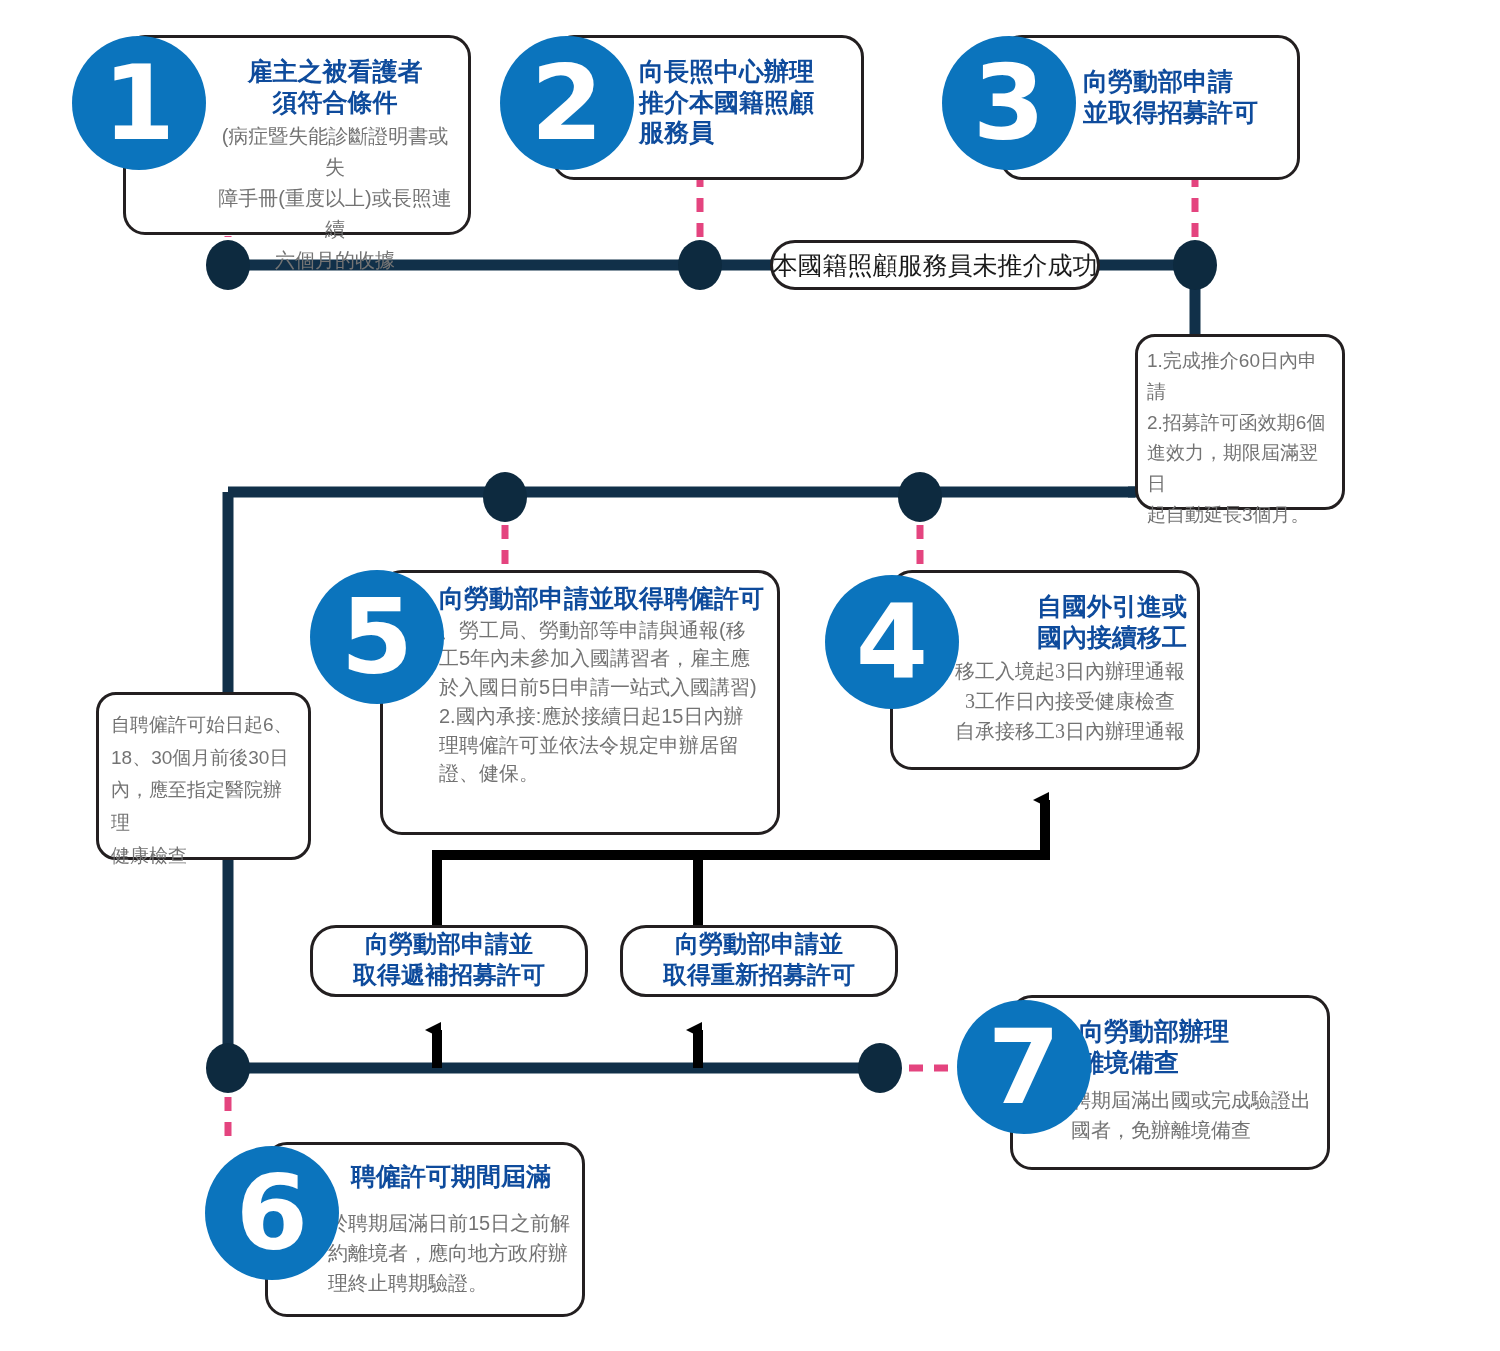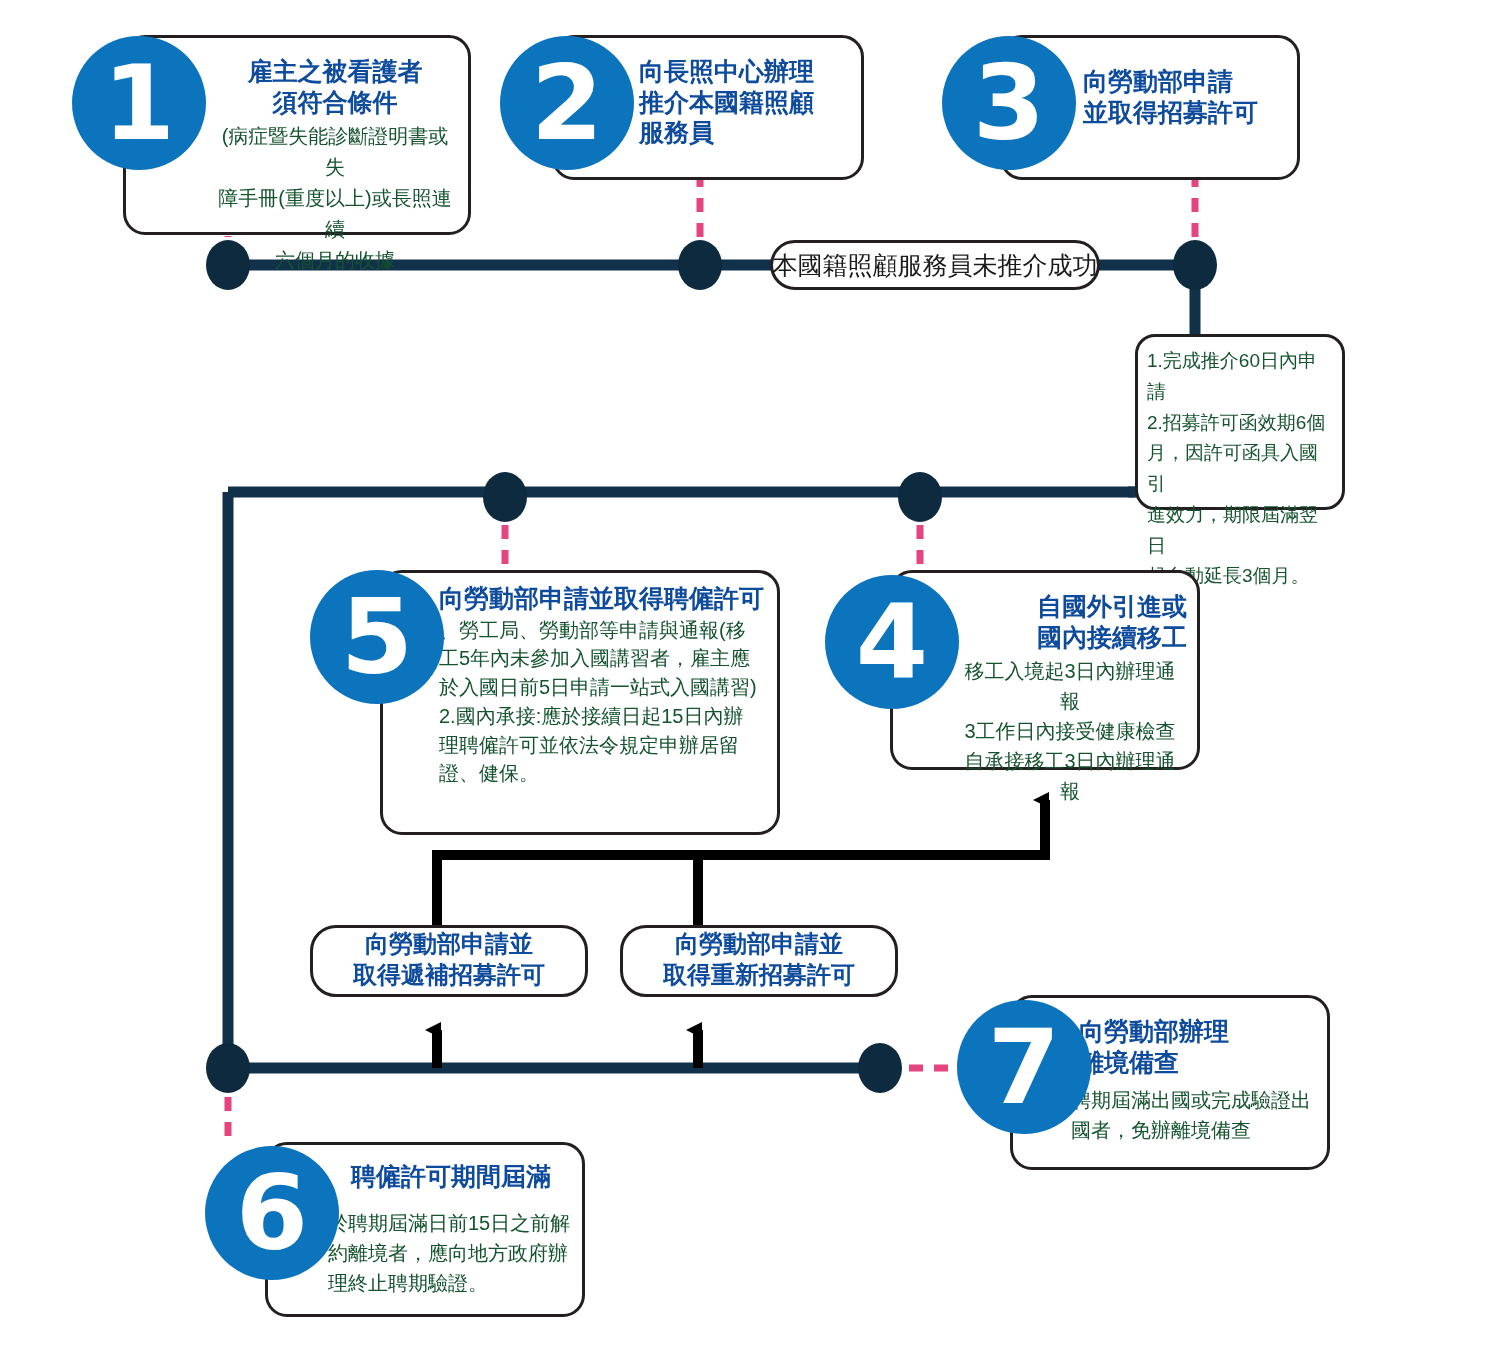--- a/index.html
+++ b/index.html
@@ -29,21 +29,21 @@
     border:3px solid #231f20;
     border-radius:22px;
   }
   .ctitle{
     color:#0e4b9c;
     font-weight:bold;
     line-height:1.22;
     text-align:center;
   }
   .cbody{
-    color:#14532d;
+    color:#737373;
     line-height:1.55;
     text-align:left;
   }
   .cbody.ctr{text-align:center;}
   
   .numcircle{
     position:absolute;
     border-radius:50%;
     background:#0b74bd;
     color:#ffffff;
@@ -182,26 +182,33 @@
   </div>
 
   <div class="pill" style="left:770px;top:240px;width:330px;height:50px;font-size:25px;">
     <span>本國籍照顧服務員未推介成功</span>
   </div>
 
   <div class="card" style="left:1135px;top:334px;width:210px;height:176px;border-radius:20px;">
     <div class="cbody" style="margin:9px 8px 0 9px;font-size:19px;line-height:1.62;">
       <div>1.完成推介60日內申請</div>
       <div>2.招募許可函效期6個</div>
-      <div>月，因許可函具入國引</div>
       <div>進效力，期限屆滿翌日</div>
       <div>起自動延長3個月。</div>
     </div>
   </div>
 
+  <div class="card" style="left:96px;top:692px;width:215px;height:168px;border-radius:20px;">
+    <div class="cbody" style="margin:14px 8px 0 12px;font-size:19px;line-height:1.72;">
+      <div>自聘僱許可始日起6、</div>
+      <div>18、30個月前後30日</div>
+      <div>內，應至指定醫院辦理</div>
+      <div>健康檢查</div>
+    </div>
+  </div>
 
   <div class="card" style="left:380px;top:570px;width:400px;height:265px;">
     <div class="ctitle" style="margin:10px 10px 0 56px;font-size:25px;text-align:left;">
       <div>向勞動部申請並取得聘僱許可</div>
     </div>
     <div class="cbody" style="margin:2px 10px 0 56px;font-size:20px;line-height:1.44;">
       <div>、勞工局、勞動部等申請與通報(移</div>
       <div>工5年內未參加入國講習者，雇主應</div>
       <div>於入國日前5日申請一站式入國講習)</div>
       <div>2.國內承接:應於接續日起15日內辦</div>
@@ -211,21 +218,21 @@
   </div>
   <div class="numcircle" style="left:310px;top:570px;width:134px;height:134px;font-size:104px;">
     <span>5</span>
   </div>
 
   <div class="card" style="left:890px;top:570px;width:310px;height:200px;">
     <div class="ctitle" style="margin:18px 10px 0 70px;font-size:25px;text-align:right;">
       <div>自國外引進或</div>
       <div>國內接續移工</div>
     </div>
-    <div class="cbody ctr" style="margin:4px 12px 0 62px;font-size:20px;line-height:1.5;">
+    <div class="cbody ctr" style="margin:4px 12px 0 62px;font-size:20px;line-height:1.5;font-family:Liberation Serif, serif;">
       <div>移工入境起3日內辦理通報</div>
       <div>3工作日內接受健康檢查</div>
       <div>自承接移工3日內辦理通報</div>
     </div>
   </div>
   <div class="numcircle" style="left:825px;top:575px;width:134px;height:134px;font-size:104px;">
     <span>4</span>
   </div>
 
   <div class="labelbox" style="left:310px;top:925px;width:278px;height:72px;font-size:24px;">

